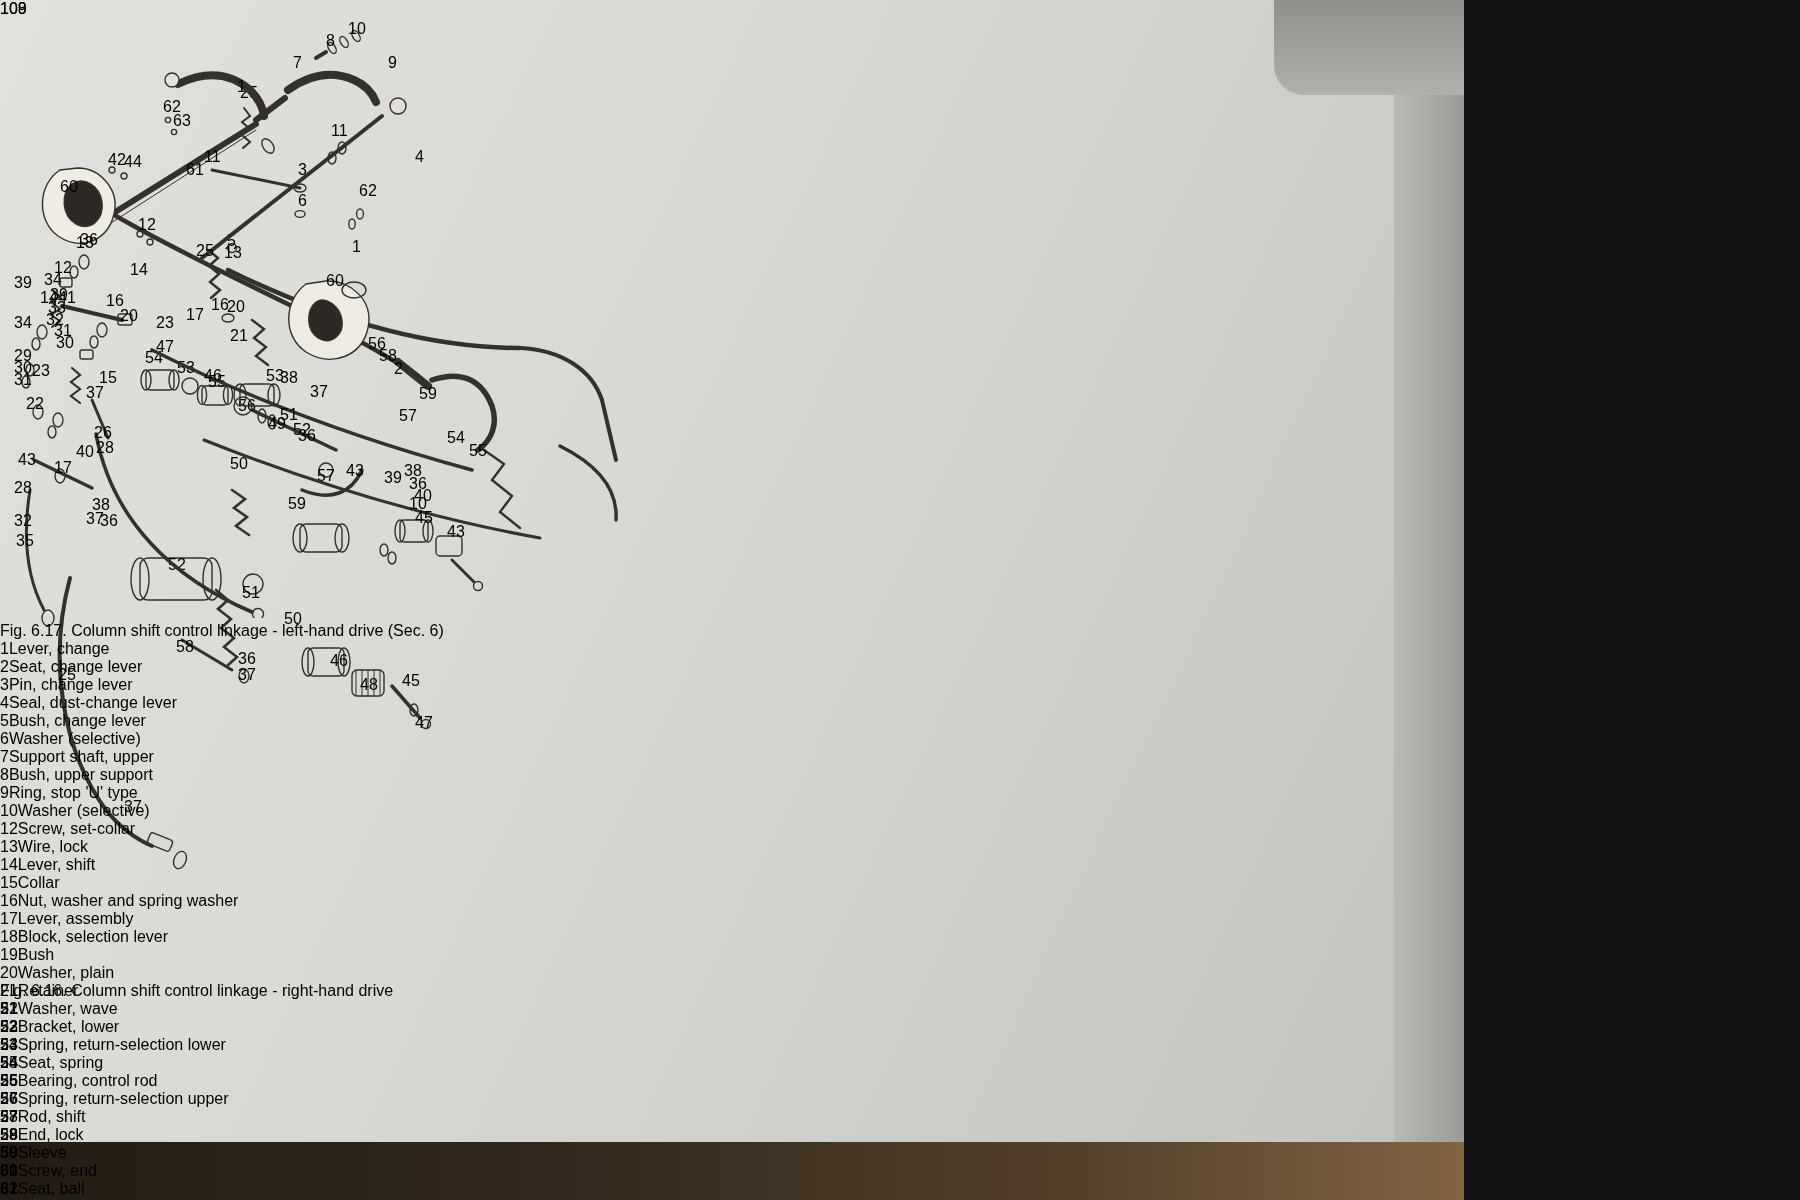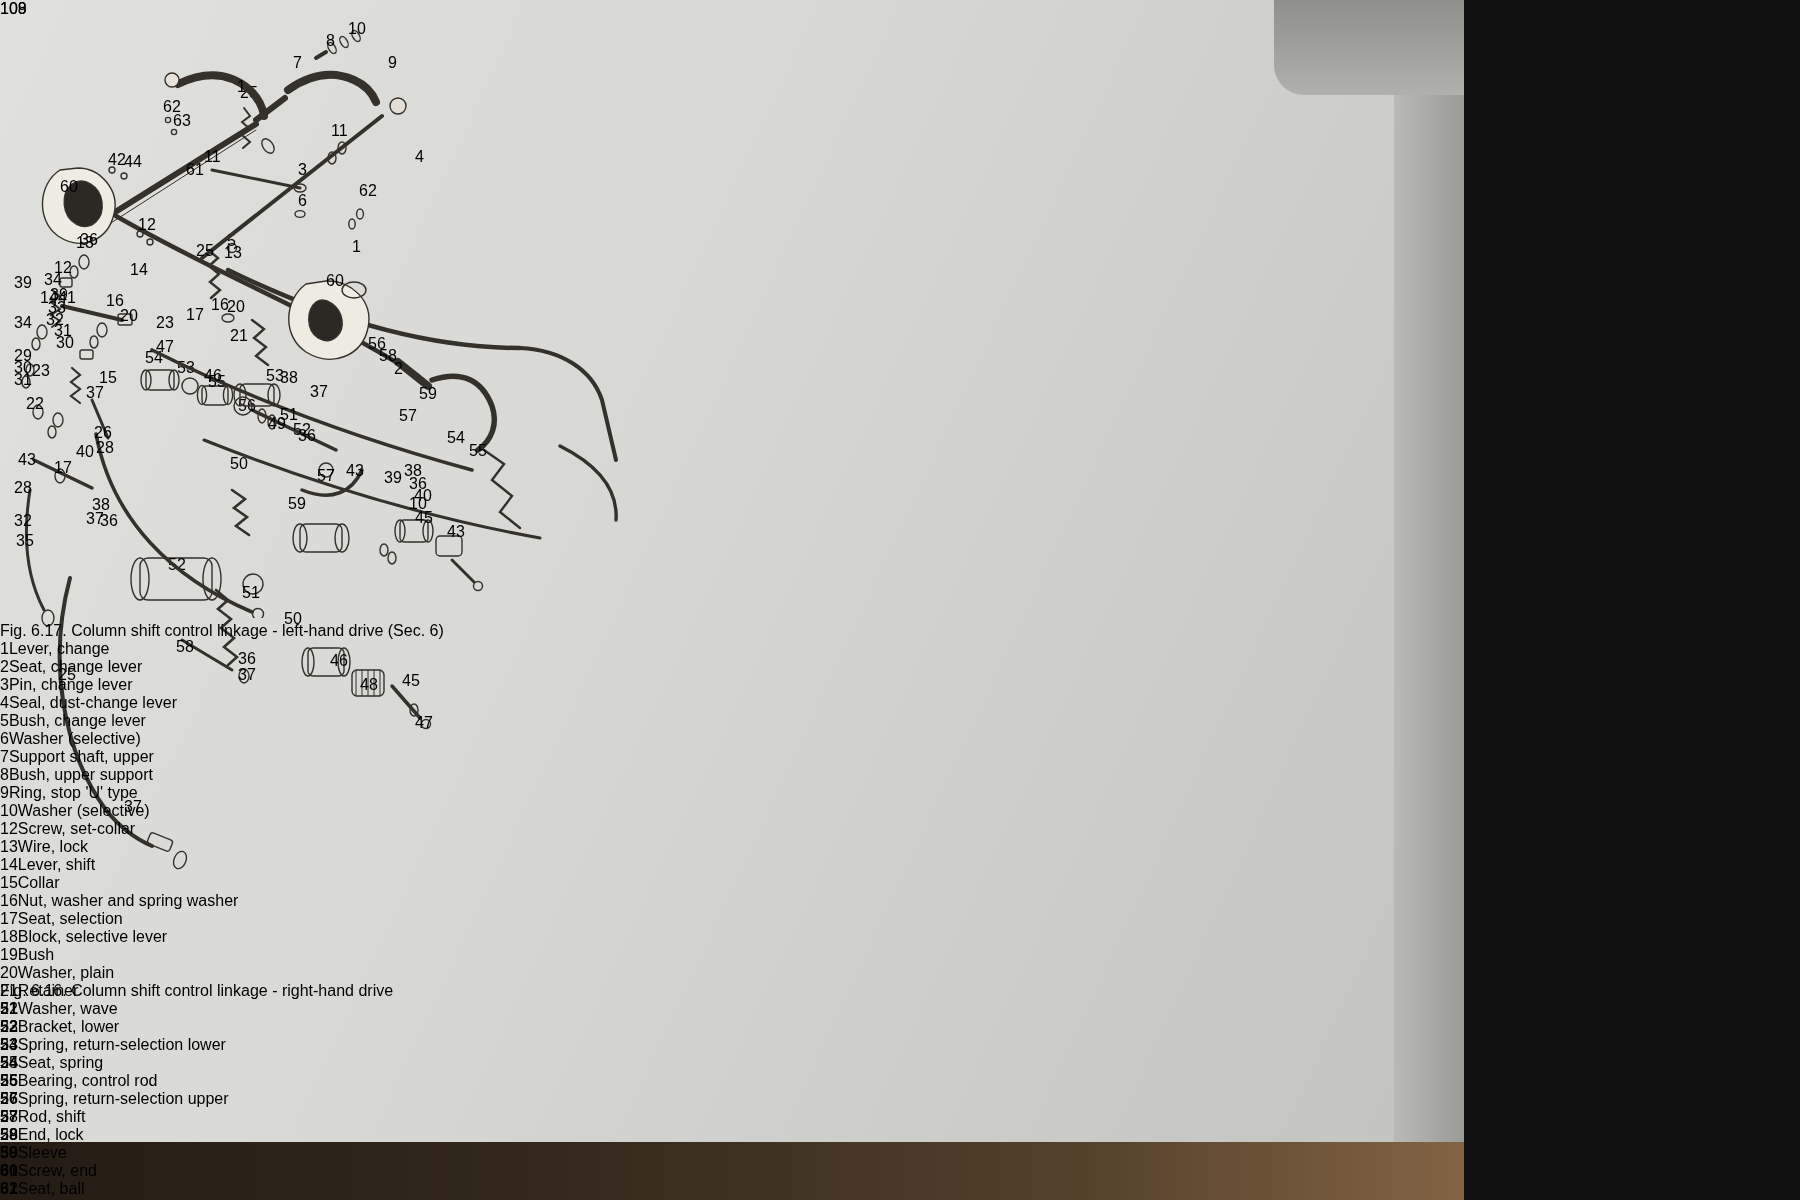--- a/index.html
+++ b/index.html
@@ -424,22 +424,22 @@
           <div class="row"><span class="num">8</span><span>Bush, upper support</span></div>
           <div class="row"><span class="num">9</span><span>Ring, stop 'U' type</span></div>
           <div class="row"><span class="num">10</span><span>Washer (selective)</span></div>
           <div class="row"><span class="num">12</span><span>Screw, set-collar</span></div>
           <div class="row"><span class="num">13</span><span>Wire, lock</span></div>
           <div class="row"><span class="num">14</span><span>Lever, shift</span></div>
           <div class="row"><span class="num">15</span><span>Collar</span></div>
           <div class="row"><span class="num">16</span><span>Nut, washer and spring washer</span></div>
         </div>
       <div class="pcol" id="pc2">
-          <div class="row"><span class="num">17</span><span>Seat, selection</span></div>
-          <div class="row"><span class="num">18</span><span>Block, selective lever</span></div>
+          <div class="row"><span class="num">17</span><span>Lever, assembly</span></div>
+          <div class="row"><span class="num">18</span><span>Block, selection lever</span></div>
           <div class="row"><span class="num">19</span><span>Bush</span></div>
           <div class="row"><span class="num">20</span><span>Washer, plain</span></div>
           <div class="row"><span class="num">21</span><span>Retainer</span></div>
           <div class="row"><span class="num">22</span><span>Washer, wave</span></div>
           <div class="row"><span class="num">23</span><span>Bracket, lower</span></div>
           <div class="row"><span class="num">24</span><span>Spring, return-selection lower</span></div>
           <div class="row"><span class="num">25</span><span>Seat, spring</span></div>
           <div class="row"><span class="num">26</span><span>Bearing, control rod</span></div>
           <div class="row"><span class="num">27</span><span>Spring, return-selection upper</span></div>
           <div class="row"><span class="num">28</span><span>Rod, shift</span></div>

